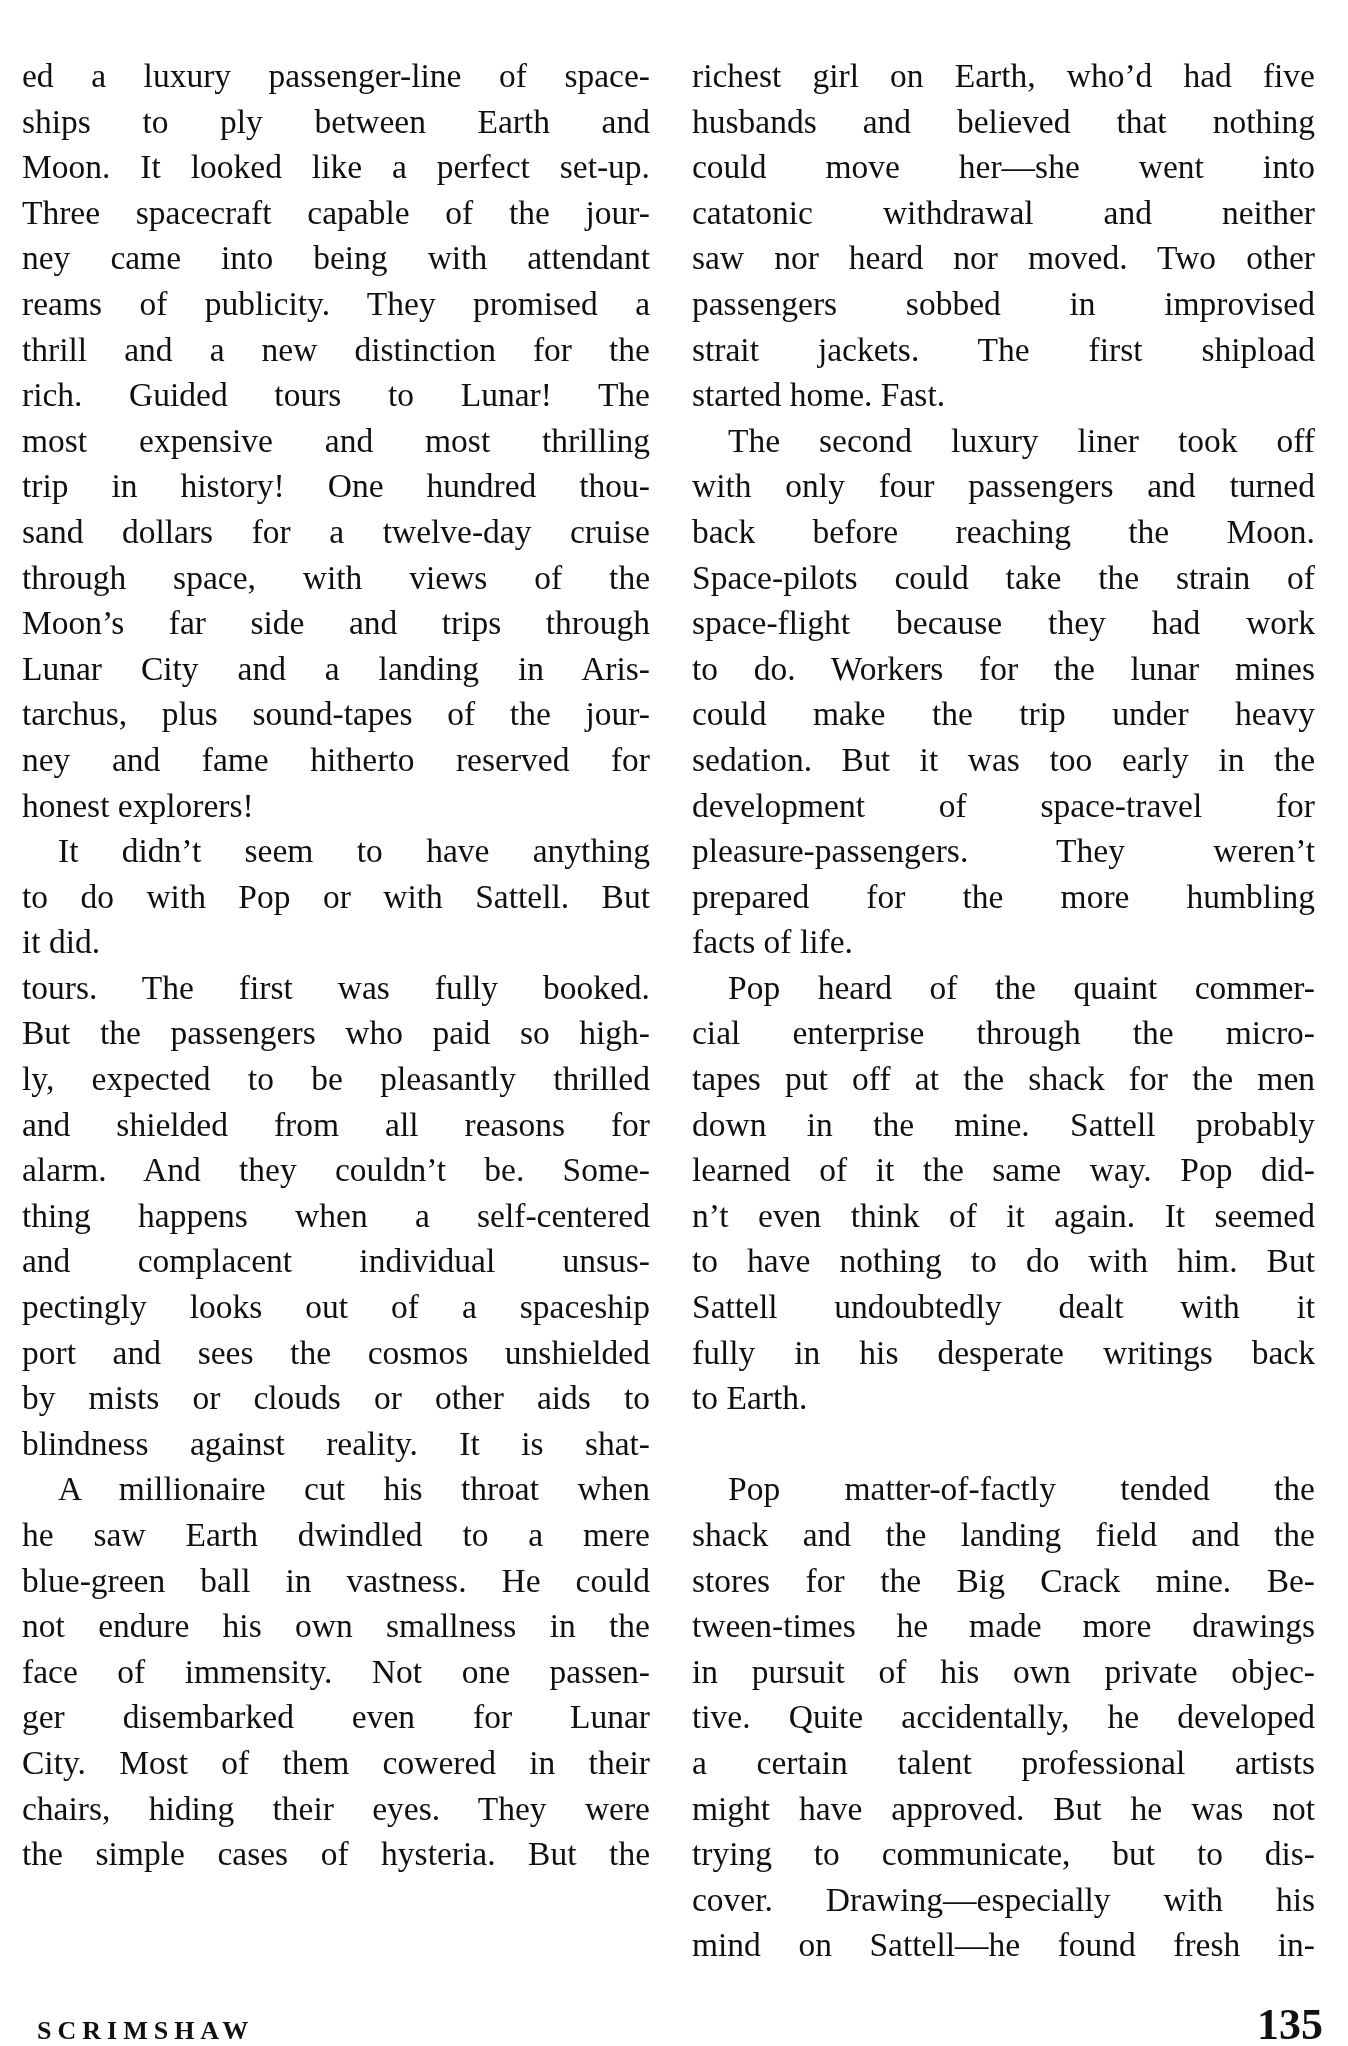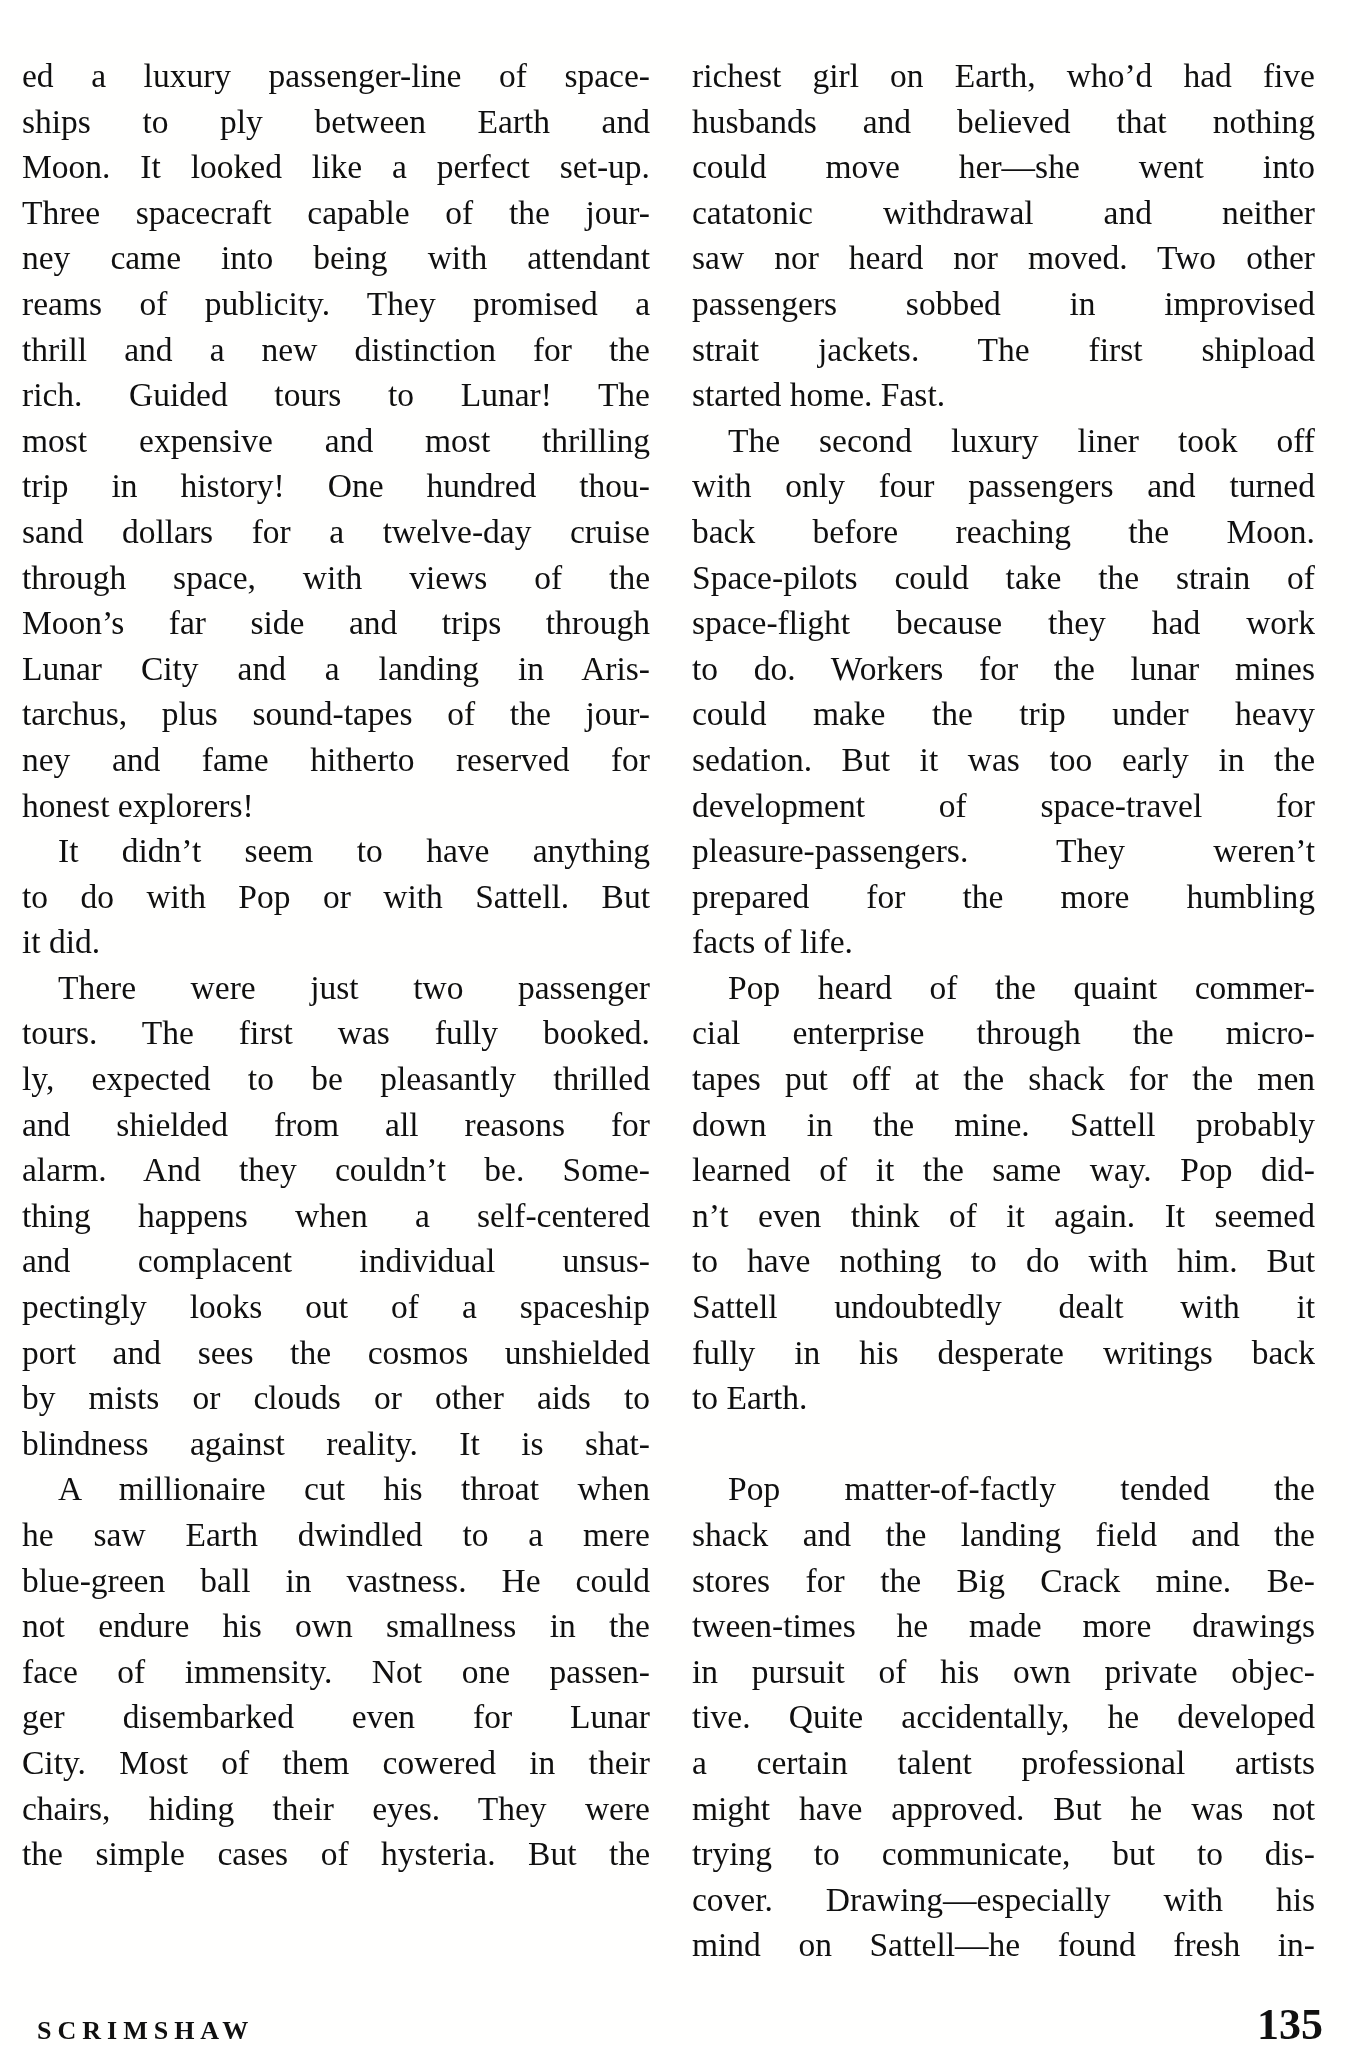--- a/index.html
+++ b/index.html
@@ -88,22 +88,22 @@
         <div class="line">sand dollars for a twelve-day cruise</div>
         <div class="line">through space, with views of the</div>
         <div class="line">Moon’s far side and trips through</div>
         <div class="line">Lunar City and a landing in Aris-</div>
         <div class="line">tarchus, plus sound-tapes of the jour-</div>
         <div class="line">ney and fame hitherto reserved for</div>
         <div class="line end">honest explorers!</div>
         <div class="line indent">It didn’t seem to have anything</div>
         <div class="line">to do with Pop or with Sattell. But</div>
         <div class="line end">it did.</div>
-        <div class="line indent">There were just two passenger</div>
         <div class="line">tours. The first was fully booked.</div>
+        <div class="line">But the passengers who paid so high-</div>
         <div class="line">ly, expected to be pleasantly thrilled</div>
         <div class="line">and shielded from all reasons for</div>
         <div class="line">alarm. And they couldn’t be. Some-</div>
         <div class="line">thing happens when a self-centered</div>
         <div class="line">and complacent individual unsus-</div>
         <div class="line">pectingly looks out of a spaceship</div>
         <div class="line">port and sees the cosmos unshielded</div>
         <div class="line">by mists or clouds or other aids to</div>
         <div class="line">blindness against reality. It is shat-</div>
         <div class="line indent">A millionaire cut his throat when</div>

